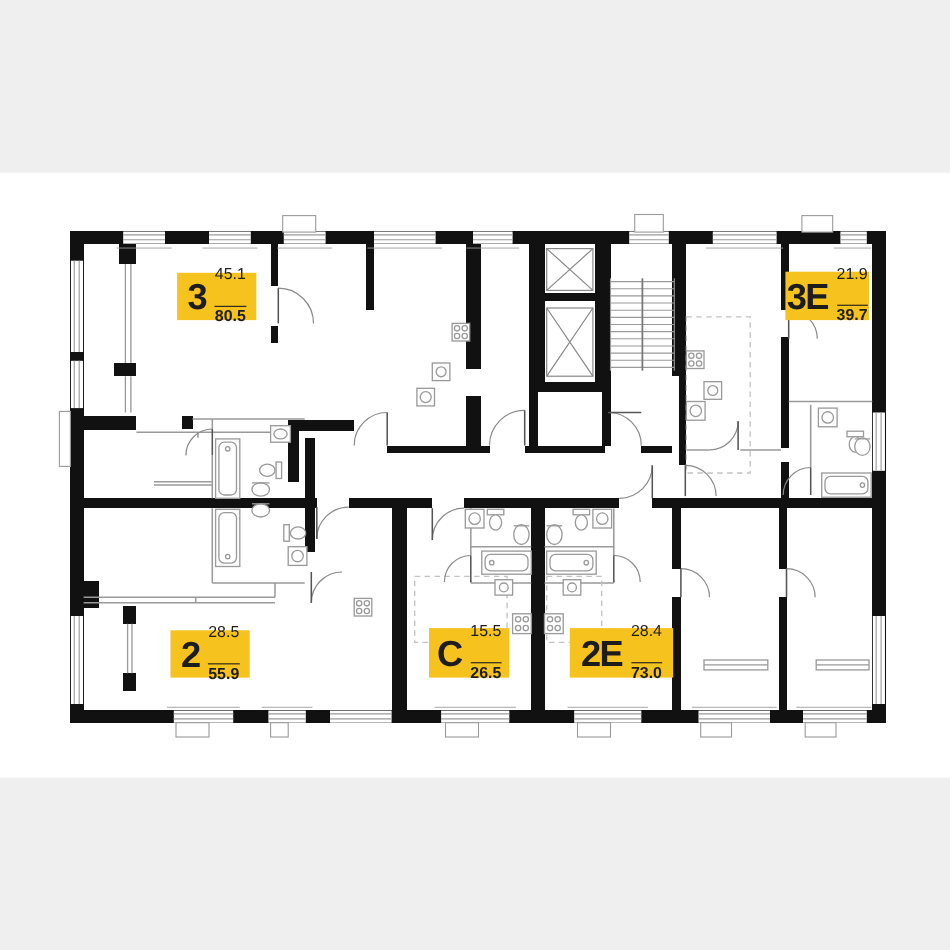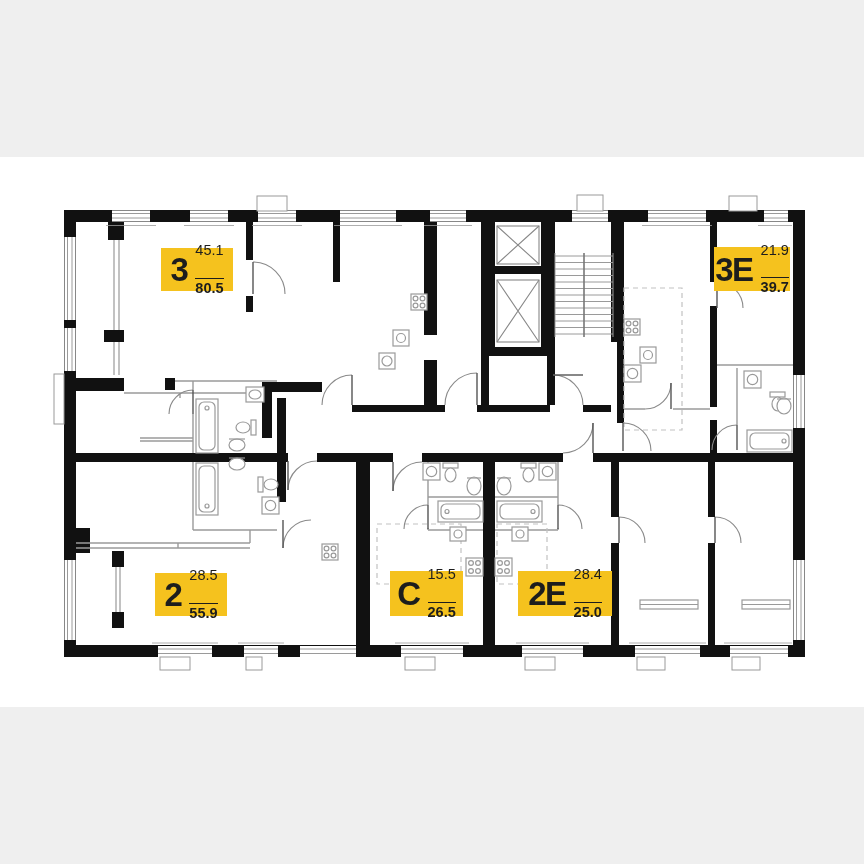--- a/index.html
+++ b/index.html
@@ -461,16 +461,16 @@
     <span class="badge-areas">
       <span class="top">15.5</span>
       <span class="bot">26.5</span>
     </span>
   </div>
 
   <div class="badge" style="left:518px;top:571px;width:94px;height:45px;">
     <span class="badge-letter">2Е</span>
     <span class="badge-areas">
       <span class="top">28.4</span>
-      <span class="bot">25.0</span>
+      <span class="bot">73.0</span>
     </span>
   </div>
 </div>
 
 </body></html>

